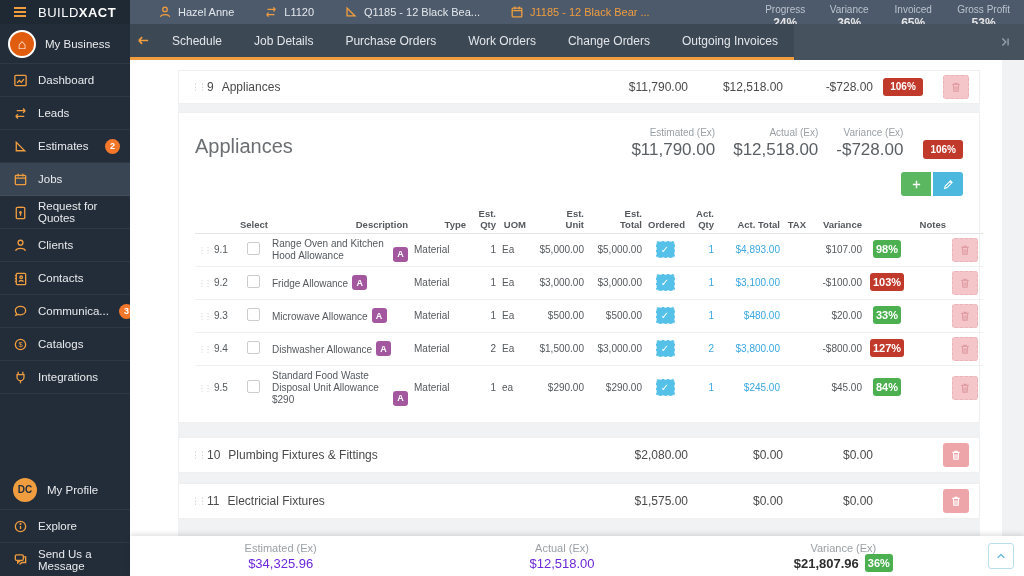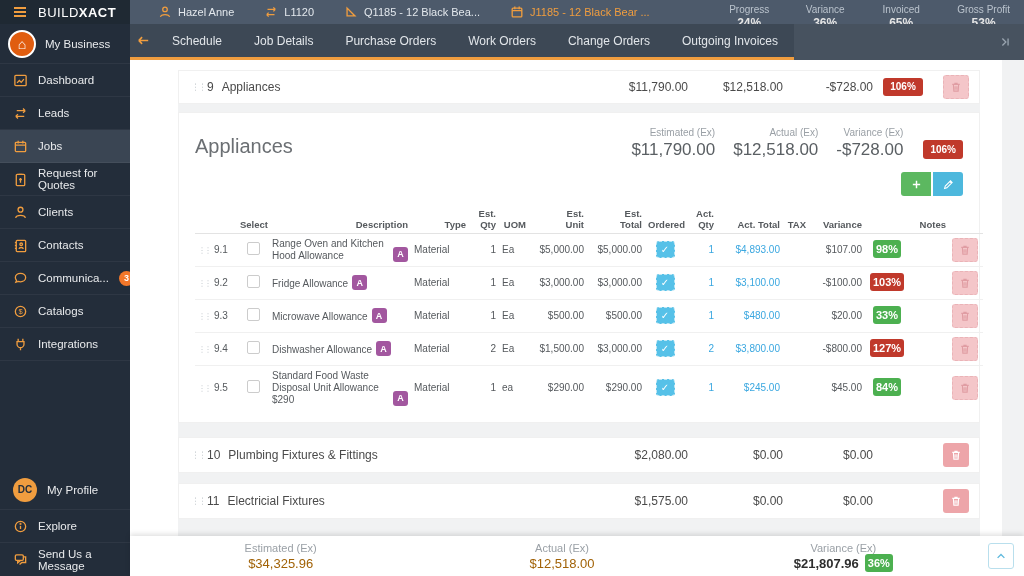--- a/index.html
+++ b/index.html
@@ -10,21 +10,21 @@
   
   .topbar { height:24px; display:flex; background:#4d5a6b; flex:none; }
   .brand { width:130px; background:#1f2933; display:flex; align-items:center; gap:10px; padding:0 12px; flex:none; }
   .brand .burger { color:#f09d3f; width:16px; height:16px; }
   .brand-name { color:#fff; font-size:13px; letter-spacing:.5px; }
   .brand-name b { font-weight:bold; }
   .topnav { display:flex; align-items:center; gap:30px; padding-left:28px; }
   .topnav-item { display:flex; align-items:center; gap:6px; color:#e3e8ed; font-size:11px; cursor:pointer; }
   .topnav-item .ticon { width:14px; height:14px; color:#f09d3f; }
   .topnav-item.active { color:#f09d3f; }
-  .topstats { margin-left:auto; display:flex; gap:36px; padding:4px 14px 0 0; }
+  .topstats { margin-left:auto; display:flex; gap:24px; padding:4px 14px 0 0; }
   .stat { display:flex; flex-direction:column; align-items:center; }
   .stat .slabel { color:#bac3cd; font-size:10px; }
   .stat .svalue { color:#e5e5e5; font-size:12px; font-weight:bold; margin-top:1px; }
   .stat .sbar { width:40px; height:3px; background:#3fbf6f; border-radius:2px; margin-top:2px; }
 
   
   .lower { flex:1; display:flex; min-height:0; }
   .sidebar { width:130px; background:#232d3a; color:#e8eaec; display:flex; flex-direction:column; flex:none; }
   .main { flex:1; display:flex; flex-direction:column; min-width:0; position:relative; }
 
@@ -102,21 +102,21 @@
   .chk { display:inline-block; width:13px; height:13px; border:1px solid #ccc; border-radius:2px; background:#fff; cursor:pointer; }
   .desc-wrap { display:flex; align-items:flex-end; gap:4px; }
   .desc-wrap .dtext { line-height:1.2; }
   .a-badge { background:#a2579f; color:#fff; font-size:9px; font-weight:bold; width:15px; height:15px; border-radius:3px; display:inline-flex; align-items:center; justify-content:center; flex:none; }
   .ordered-chk { display:inline-flex; width:19px; height:17px; background:#56c1e8; border:1px dashed #bfe7f5; border-radius:3px; color:#fff; align-items:center; justify-content:center; font-size:10px; cursor:pointer; }
 
   
   .footer { height:40px; background:#fff; box-shadow:0 -2px 5px rgba(0,0,0,.12); display:flex; align-items:center; flex:none; position:relative; z-index:2; padding:0 40px 0 10px; }
   .fcol { flex:1; text-align:center; }
   .fcol .fl { font-size:11px; color:#9aa0a6; }
-  .fcol .fv { font-size:13px; color:#a16207; margin-top:2px; }
+  .fcol .fv { font-size:13px; color:#6d28d9; margin-top:2px; }
   .fcol .fv.bold { font-weight:bold; color:#2e2e2e; }
   .fv .pct-badge { margin-left:6px; vertical-align:1px; }
   .top-btn { position:absolute; right:10px; top:7px; width:26px; height:26px; background:#fff; border:1px solid #b9dfed; border-radius:3px; color:#5fb9dd; display:flex; align-items:center; justify-content:center; cursor:pointer; }
   .top-btn svg { width:12px; height:12px; }
 
   svg { display:block; }
 </style>
 </head>
 <body>
 
@@ -211,20 +211,29 @@
           </span>
         <span>Dashboard</span>
       </div>
       <div class="sb-item">
         <span class="sicon">
             <svg viewBox="0 0 16 16" fill="none" stroke="currentColor" stroke-width="1.4">
               <path d="M4 5h9m0 0-2.3-2.3M13 5l-2.3 2.3M12 11H3m0 0 2.3-2.3M3 11l2.3 2.3"></path>
             </svg>
           </span>
         <span>Leads</span>
+      </div>
+      <div class="sb-item">
+        <span class="sicon">
+            <svg viewBox="0 0 16 16" fill="none" stroke="currentColor" stroke-width="1.4">
+              <path d="M3.5 12.5v-9l9 9z"></path>
+            </svg>
+          </span>
+        <span>Estimates</span>
+        <span class="sb-badge">2</span>
       </div>
       <div class="sb-item selected">
         <span class="sicon">
             <svg viewBox="0 0 16 16" fill="none" stroke="currentColor" stroke-width="1.4">
               <rect x="2.5" y="3.5" width="11" height="10" rx="1"></rect>
               <path d="M2.5 6.5h11M5.5 1.8v3M10.5 1.8v3"></path>
             </svg>
           </span>
         <span>Jobs</span>
       </div>

